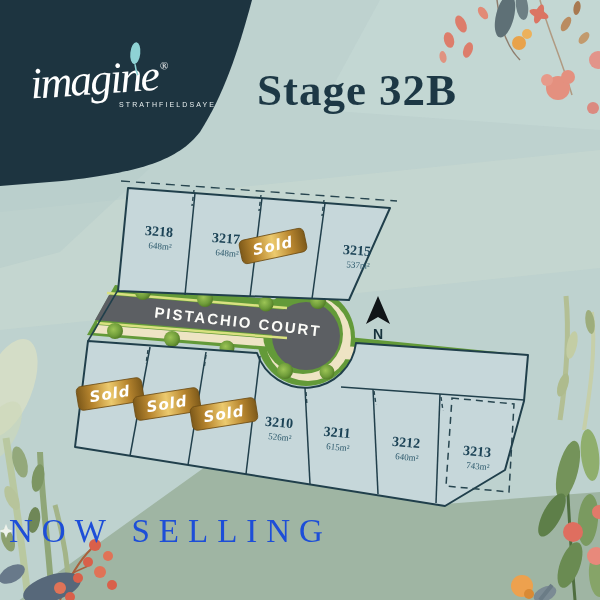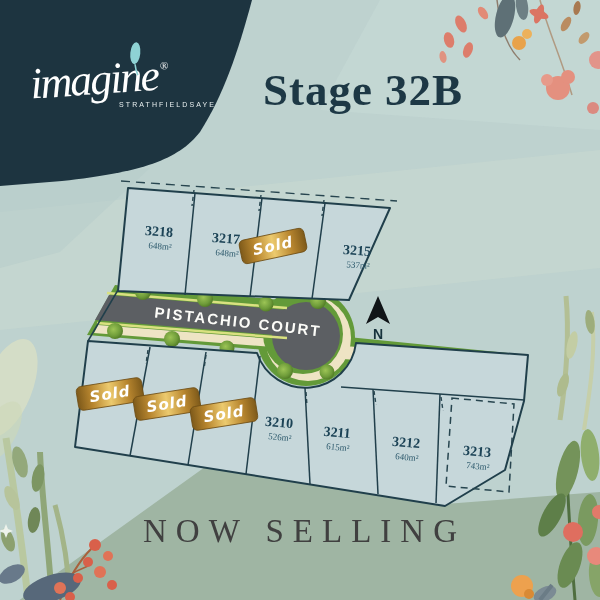--- a/index.html
+++ b/index.html
@@ -7,23 +7,23 @@
           font-family:"Liberation Serif",serif;}
   svg.scene{position:absolute;left:0;top:0;width:600px;height:600px;display:block;}
   
   .brand{position:absolute;left:30px;top:56px;width:190px;color:#fff;z-index:3;}
   .brand-script{font-family:"Liberation Serif",serif;font-style:italic;font-size:44px;
                 letter-spacing:-2px;line-height:1;transform:rotate(-4deg);white-space:nowrap;}
   .reg{font-size:11px;font-style:normal;vertical-align:20px;letter-spacing:0;margin-left:3px;}
   .brand-sub{font-family:"Liberation Sans",sans-serif;font-size:7px;letter-spacing:2.1px;
              text-align:right;margin-top:1px;padding-right:4px;color:#e8efef;}
   .brand-leaf{position:absolute;left:92px;top:-15px;}
-  .stage-title{position:absolute;left:250px;top:64px;width:226px;text-align:center;
+  .stage-title{position:absolute;left:244px;top:64px;width:226px;text-align:center;
                font-size:45px;font-weight:bold;color:#1d3845;z-index:3;letter-spacing:1px;}
-  .banner{position:absolute;left:0;top:513px;width:100%;text-align:center;color:#404040;
+  .banner{position:absolute;left:0;top:513px;width:100%;text-align:left;color:#1d4ed8;
           font-size:33px;letter-spacing:9px;z-index:3;text-indent:9px;}
   
   text{text-anchor:middle;}
   .lot-num{font-family:"Liberation Serif",serif;font-weight:bold;font-size:14px;fill:#1c4356;}
   .lot-area{font-family:"Liberation Serif",serif;font-size:9px;fill:#2b586b;}
   .street{font-family:"Liberation Sans",sans-serif;font-weight:bold;font-size:15px;
           fill:#fcfcf8;letter-spacing:2px;}
   .sold-text{font-family:"DejaVu Sans",sans-serif;font-weight:bold;font-style:italic;
              font-size:15px;fill:#ffffff;letter-spacing:1px;}
   .north-n{font-family:"Liberation Sans",sans-serif;font-weight:bold;font-size:14px;fill:#16323c;}

